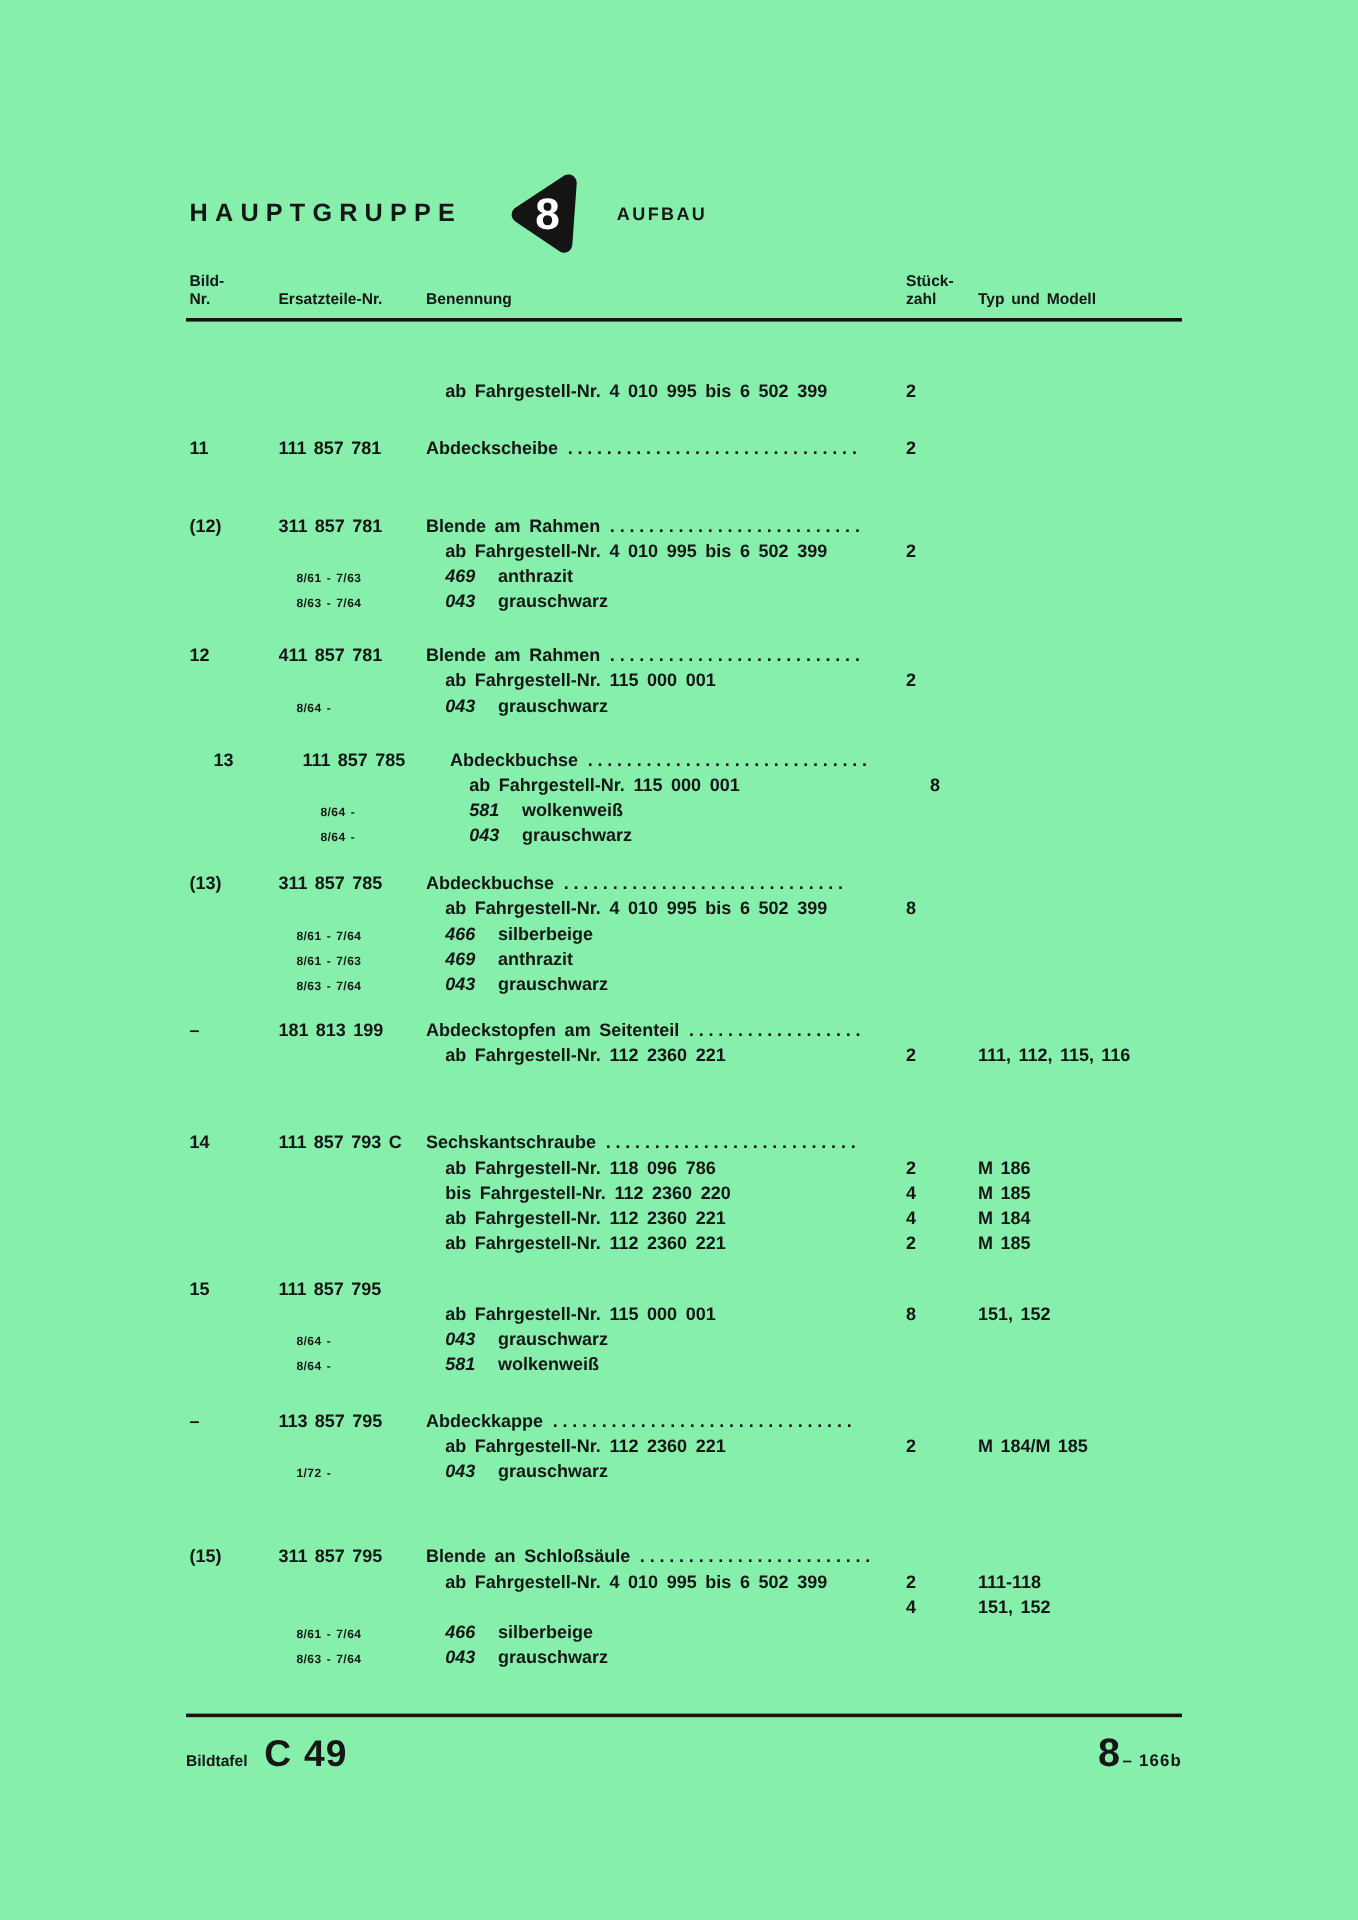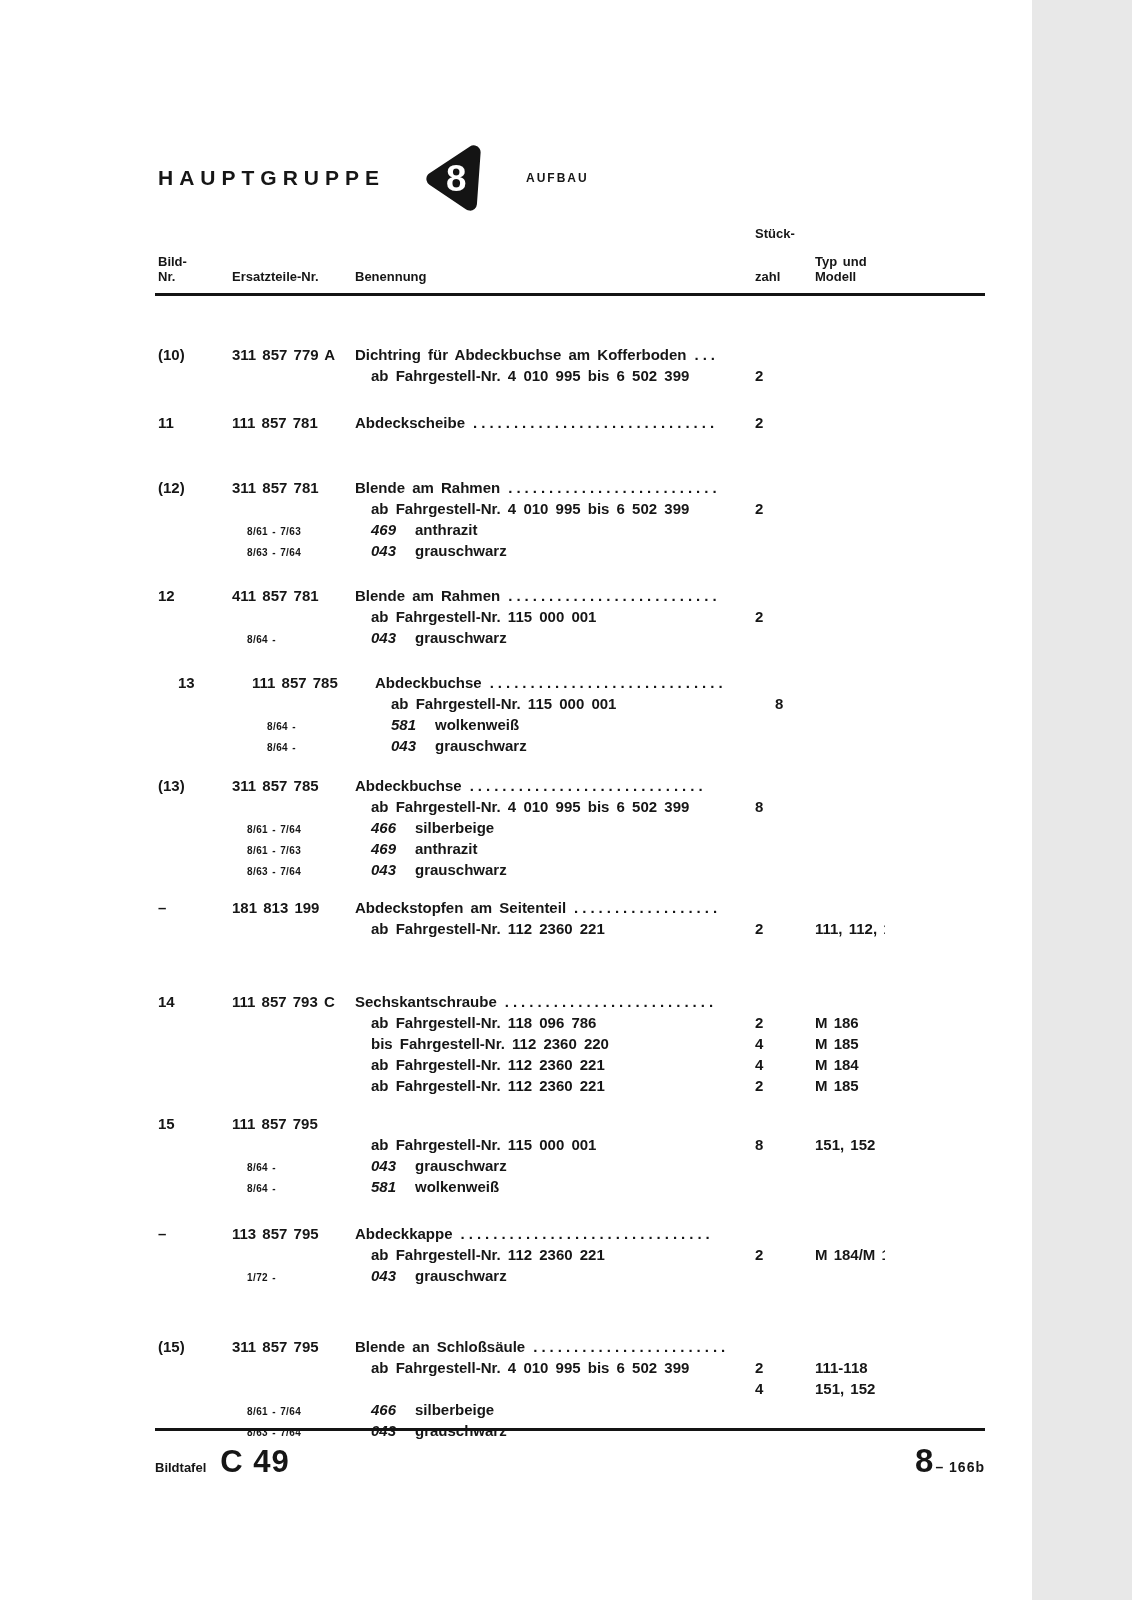--- a/index.html
+++ b/index.html
@@ -1,32 +1,32 @@
 <!DOCTYPE html>
 <html><head>
 <meta charset="utf-8">
 <style>
   html,body{margin:0;padding:0;background:#e8e8e8;}
   .page{
     position:relative;
-    width:1032px;height:1600px;
-    background:#ffffff;
+    width:1132px;height:1600px;
+    background:#86efac;
     overflow:hidden;
     font-family:"Liberation Sans", sans-serif;
     color:#161616;
     font-weight:bold;
   }
   
   .header{
     display:flex;align-items:center;
     margin:142px 147px 0 158px;height:72px;
   }
   .title{font-size:21px;letter-spacing:6px;white-space:nowrap;}
   .logo{margin-left:40px;flex:0 0 auto;}
-  .section{font-size:12px;letter-spacing:2px;margin-left:44px;text-align:right;}
+  .section{font-size:15px;letter-spacing:2px;margin-left:32px;text-align:right;}
   
   .grid{
     display:grid;
     grid-template-columns:74px 123px 395px 50px 1fr;
     margin-left:158px;margin-right:147px;
   }
   .colhead{margin-top:12px;align-items:end;font-size:13px;line-height:15px;}
   .colhead .two{display:flex;flex-direction:column;}
   .colhead .c5{padding-left:15px;}
   
@@ -35,21 +35,21 @@
   .bottom-rule{position:absolute;top:1428px;left:0;}
   
   .line{height:21px;line-height:21px;font-size:15px;white-space:nowrap;}
   .c1,.c2,.c3,.c4,.c5{overflow:hidden;}
   .c3{display:flex;word-spacing:3px;}
   .sub-ind{padding-left:16px;}
   .dots{flex:1;overflow:hidden;letter-spacing:4px;margin-left:8px;word-spacing:0;}
   .part-no{word-spacing:2px;}
   .date{font-size:10px;letter-spacing:0.4px;padding-left:15px;word-spacing:1px;}
   .code{display:inline-block;min-width:44px;font-style:italic;}
-  .c4{padding-left:5px;gap:28px;}
+  .c4{padding-left:5px;}
   .c5{padding-left:15px;word-spacing:2px;}
   .row:nth-child(1){margin-top:48px;}
   .row:nth-child(2){margin-top:26px;}
   .row:nth-child(3){margin-top:44px;}
   .row:nth-child(4){margin-top:24px;}
   .row:nth-child(5){margin-top:24px;padding-left:20px;}
   .row:nth-child(6){margin-top:19px;}
   .row:nth-child(7){margin-top:17px;}
   .row:nth-child(8){margin-top:52px;}
   .row:nth-child(9){margin-top:17px;}
@@ -91,30 +91,20 @@
       <span>Stück-</span>
       <span>zahl</span>
     </div>
     <div class="c5">Typ und Modell</div>
   </div>
 
   <div class="rule top-rule"></div>
 
   <main id="rows">
       <div class="row">
-        <div class="grid line name">
-          <div class="c1"><span>(10)</span></div>
-          <div class="c2"><span class="part-no">311 857 779 A</span></div>
-          <div class="c3">
-            <span>Dichtring für Abdeckbuchse am Kofferboden</span>
-            <span class="dots">...</span>
-          </div>
-          <div class="c4"></div>
-          <div class="c5"></div>
-        </div>
         <div class="grid line sub">
           <div class="c1"></div>
           <div class="c2"></div>
           <div class="c3">
             <span class="sub-ind">ab Fahrgestell-Nr. 4 010 995 bis 6 502 399</span>
           </div>
           <div class="c4"><span>2</span></div>
           <div class="c5"></div>
         </div>
       </div>

